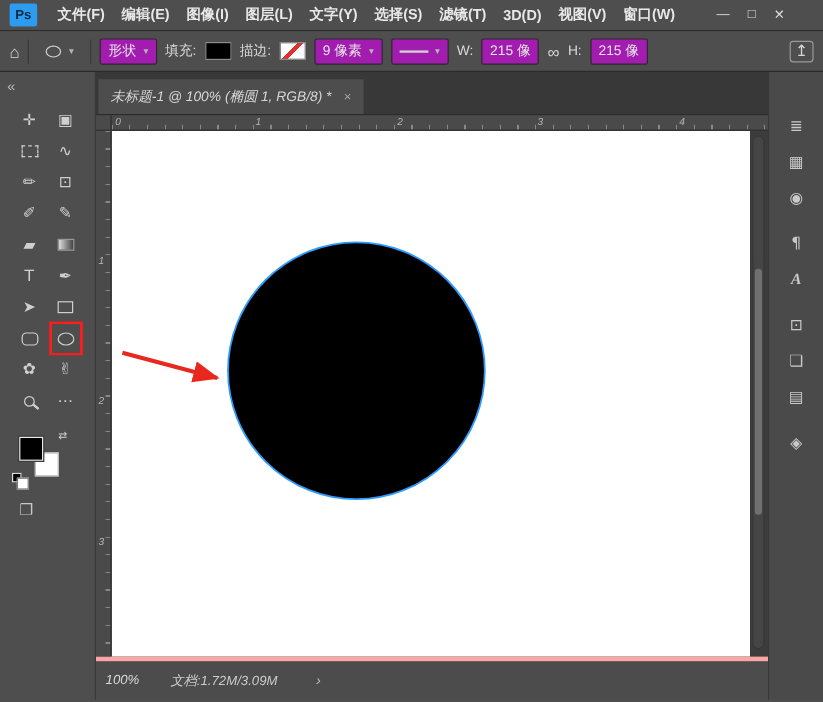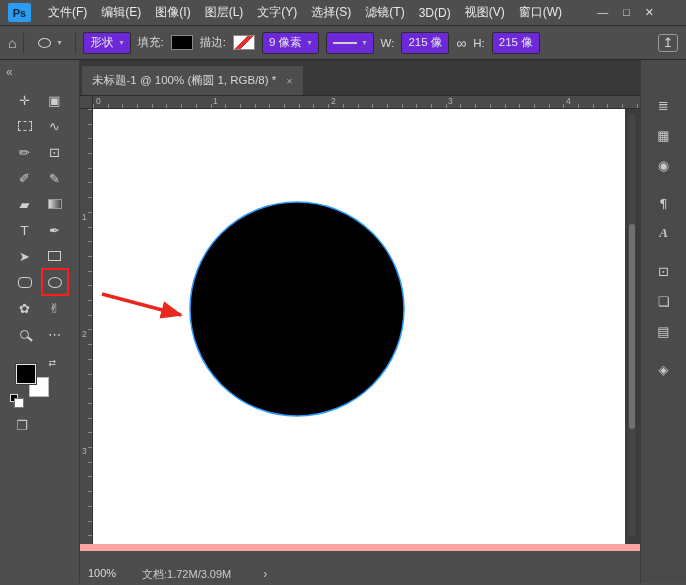--- a/index.html
+++ b/index.html
@@ -8,30 +8,30 @@
     background: #4e4e4e;
     font-family: "Liberation Sans", "DejaVu Sans", sans-serif;
     font-size: 12px; color: #e2e2e2;
   }
   
   .menubar { height: 26px; display: flex; align-items: center; background: #4e4e4e;
              border-bottom: 1px solid #2b2b2b; padding: 0 8px; }
   .ps-logo { width: 23px; height: 19px; background: #2d9bf0; color: #06283f; font-weight: bold;
              font-size: 11px; display: flex; align-items: center; justify-content: center;
              border-radius: 2px; margin-right: 10px; flex: none; }
-  .menu-item { padding: 0 7px; white-space: nowrap; font-size: 12px; color: #e8e8e8; }
+  .menu-item { padding: 0 7px; white-space: nowrap; font-size: 12px; color: #e8e8e8; font-weight: bold; }
   .window-controls { margin-left: auto; display: flex; gap: 15px; margin-right: 24px;
                      color: #dcdcdc; font-size: 11px; }
   .window-controls span { cursor: default; }
   
   .optionsbar { height: 34px; background: #4e4e4e; border-bottom: 1px solid #2b2b2b;
                 display: flex; align-items: center; padding: 0 8px; gap: 7px; }
   .opt-sep { width: 1px; height: 20px; background: #3a3a3a; flex: none; }
   .icon-plain { color: #d6d6d6; font-size: 14px; }
-  .combo, .field { display: flex; align-items: center; gap: 6px; background: #6d28d9;
+  .combo, .field { display: flex; align-items: center; gap: 6px; background: #a21caf;
                    border: 1px solid #2a2a2a; height: 22px; padding: 0 6px; border-radius: 2px;
                    font-size: 11.5px; color: #e6e6e6; white-space: nowrap; }
   .caret { font-size: 8px; color: #b5b5b5; }
   .opt-label { font-size: 11.5px; color: #d9d9d9; white-space: nowrap; }
   .preset-ellipse { width: 13px; height: 10px; border: 1.5px solid #cfcfcf; border-radius: 50%; }
   .swatch-fill { width: 22px; height: 15px; background: #000; border: 1px solid #8a8a8a; }
   .swatch-stroke { width: 22px; height: 15px; border: 1px solid #8a8a8a;
       background: linear-gradient(135deg, #fff 42%, #e03030 42%, #e03030 58%, #fff 58%); }
   .line-preview { width: 24px; height: 2px; background: #cfcfcf; }
   .opt-share { margin-left: auto; color: #d6d6d6; font-size: 13px; border: 1px solid #9a9a9a;
@@ -61,21 +61,21 @@
   .sw-back  { position: absolute; left: 13px; top: 13px; width: 20px; height: 20px; background: #fff; border: 1px solid #bbb; }
   .sw-front { position: absolute; left: 0; top: 0; width: 20px; height: 20px; background: #000;
               border: 1px solid #e9e9e9; box-shadow: 0 0 0 1px #3d3d3d; }
   .sw-swap  { position: absolute; right: -6px; top: -6px; font-size: 9px; color: #cfcfcf; }
   .sw-mini  { position: absolute; left: -6px; bottom: -4px; width: 8px; height: 8px; background: #000;
               border: 1px solid #ddd; }
   .sw-mini::after { content: ""; position: absolute; left: 3px; top: 3px; width: 8px; height: 8px;
                     background: #fff; border: 1px solid #777; }
   .qm-icon { margin: 20px 0 0 16px; color: #c8c8c8; font-size: 13px; font-family: "DejaVu Sans", sans-serif; }
   
-  .center-col { flex: 1; display: flex; flex-direction: column; min-width: 0; }
+  .center-col { flex: 1; display: flex; flex-direction: column; min-width: 0; font-style: italic; }
   .tabstrip { height: 36px; background: #383838; display: flex; align-items: flex-end;
               padding-left: 2px; border-bottom: 1px solid #2b2b2b; flex: none; }
   .doc-tab { height: 29px; background: #4d4d4d; display: flex; align-items: center; gap: 10px;
              padding: 0 10px; font-size: 11.5px; color: #d6d6d6; white-space: nowrap; }
   .tab-close { color: #a8a8a8; font-size: 11px; }
   .viewport { flex: 1; position: relative; background: #3c3c3c; overflow: hidden; }
   .ruler-corner { position: absolute; left: 0; top: 0; width: 13px; height: 13px; background: #4a4a4a;
                   border-right: 1px solid #2e2e2e; border-bottom: 1px solid #2e2e2e; z-index: 3; }
   .ruler-top { position: absolute; left: 13px; top: 0; right: 0; height: 13px; background-color: #4a4a4a;
                border-bottom: 1px solid #2e2e2e; z-index: 2;
@@ -94,22 +94,22 @@
   .ruler-left .num:nth-child(1){ top: 104px; } .ruler-left .num:nth-child(2){ top: 221px; }
   .ruler-left .num:nth-child(3){ top: 338px; }
   .canvas-white { position: absolute; left: 13px; top: 13px; width: 532px; height: 451px; background: #fff; }
   .canvas-white svg { position: absolute; left: 0; top: 0; }
   .arrow-svg { position: absolute; left: 0; top: 0; width: 560px; height: 465px;
                pointer-events: none; z-index: 6; }
   .v-scroll { position: absolute; right: 3px; top: 17px; bottom: 6px; width: 10px; background: #454545;
               border: 1px solid #383838; border-radius: 5px; z-index: 4; }
   .v-thumb { position: absolute; left: 1px; right: 1px; top: 110px; height: 205px; background: #707070;
              border-radius: 5px; }
-  .doc-statusbar { height: 22px; background: #4c4c4c; border-top: 7px solid #fca5a5; display: flex;
-                   align-items: flex-start; padding: 16px 8px; font-size: 11px; color: #d9d9d9; flex: none; }
+  .doc-statusbar { height: 22px; background: #4c4c4c; border-top: 4px solid #fca5a5; display: flex;
+                   align-items: center; padding: 16px 8px; font-size: 11px; color: #d9d9d9; flex: none; }
   .status-zoom { min-width: 34px; }
   .status-doc { margin-left: 20px; color: #cccccc; }
   .status-more { margin-left: 32px; color: #c2c2c2; font-size: 12px; }
   
   .right-panel { width: 46px; background: #4a4a4a; border-left: 1px solid #393939; display: flex;
                  flex-direction: column; align-items: center; padding-top: 34px; flex: none; }
   .rp-group { display: flex; flex-direction: column; gap: 8px; margin-bottom: 16px; }
   .rp-icon { width: 28px; height: 22px; display: flex; align-items: center; justify-content: center;
              color: #c9c9c9; font-size: 13px; font-family: "DejaVu Sans", sans-serif; }
   .rp-icon.serif { font-family: "Liberation Serif", "DejaVu Serif", serif; font-style: italic; font-weight: bold; }

